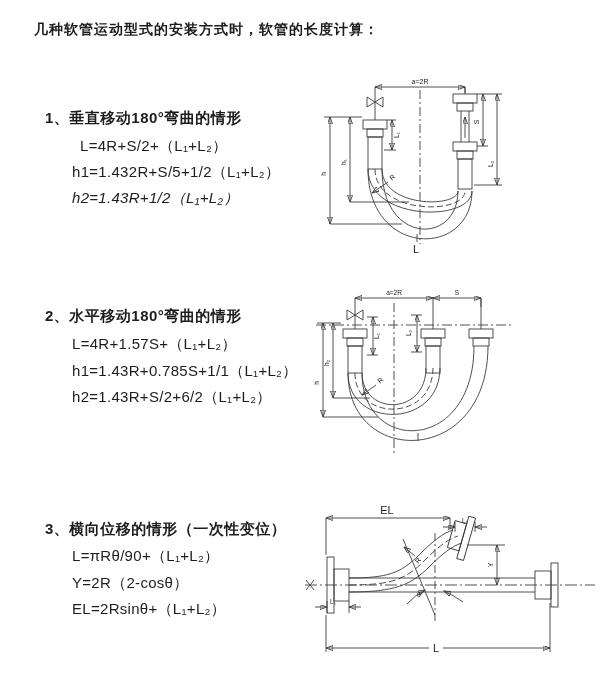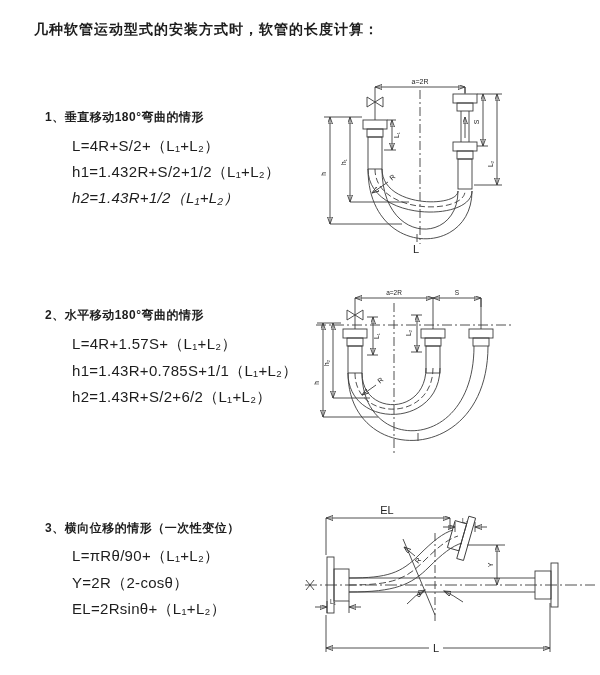--- a/index.html
+++ b/index.html
@@ -3,41 +3,41 @@
 <meta charset="utf-8">
 <style>
   html,body{margin:0;padding:0;}
   body{
     width:600px;height:675px;position:relative;background:#ffffff;
     font-family:"Liberation Sans","DejaVu Sans",sans-serif;color:#1d1d1d;
     overflow:hidden;
   }
   .abs{position:absolute;white-space:nowrap;}
   .page-title{left:34px;top:21px;font-size:14px;font-weight:bold;letter-spacing:1px;}
-  .sec-heading{font-size:12px;font-weight:bold;letter-spacing:0.5px;left:45px;}
+  .sec-heading{font-size:15px;font-weight:bold;letter-spacing:0.5px;left:45px;}
   .formula{font-size:15px;left:72px;letter-spacing:0.3px;}
-  #h1{top:109px;} #f11{top:137px;} #f12{top:163px;} #f13{top:189px;font-style:italic;}
+  #h1{top:109px;} #f11{top:137px;margin-left:8px;} #f12{top:163px;} #f13{top:189px;font-style:italic;}
   #h2{top:307px;} #f21{top:335px;} #f22{top:362px;} #f23{top:388px;}
   #h3{top:520px;} #f31{top:547px;} #f32{top:574px;} #f33{top:600px;}
   #dia1{left:312px;top:72px;} #dia2{left:308px;top:283px;} #dia3{left:303px;top:503px;}
   svg{display:block;}
   svg line, svg path, svg rect, svg polygon, svg polyline{
     stroke:#3c3c3c;stroke-width:0.9;fill:none;
   }
   svg text{fill:#222;stroke:none;font-family:"Liberation Sans","DejaVu Sans",sans-serif;}
   .dimtxt{font-size:7px;} .dimtxt-sm{font-size:6.5px;} .biglbl{font-size:11px;}
 </style>
 </head>
 <body>
 
 <div class="abs page-title">几种软管运动型式的安装方式时，软管的长度计算：</div>
 
 <div class="abs sec-heading" id="h1">1、垂直移动180°弯曲的情形</div>
 <div class="abs formula" id="f11">L=4R+S/2+（L₁+L₂）</div>
-<div class="abs formula" id="f12">h1=1.432R+S/2+1/2（L₁+L₂）</div>
+<div class="abs formula" id="f12">h1=1.432R+S/5+1/2（L₁+L₂）</div>
 <div class="abs formula" id="f13">h2=1.43R+1/2（L₁+L₂）</div>
 
 <div class="abs sec-heading" id="h2">2、水平移动180°弯曲的情形</div>
 <div class="abs formula" id="f21">L=4R+1.57S+（L₁+L₂）</div>
 <div class="abs formula" id="f22">h1=1.43R+0.785S+1/1（L₁+L₂）</div>
 <div class="abs formula" id="f23">h2=1.43R+S/2+6/2（L₁+L₂）</div>
 
 <div class="abs sec-heading" id="h3">3、横向位移的情形（一次性变位）</div>
 <div class="abs formula" id="f31">L=πRθ/90+（L₁+L₂）</div>
 <div class="abs formula" id="f32">Y=2R（2-cosθ）</div>

